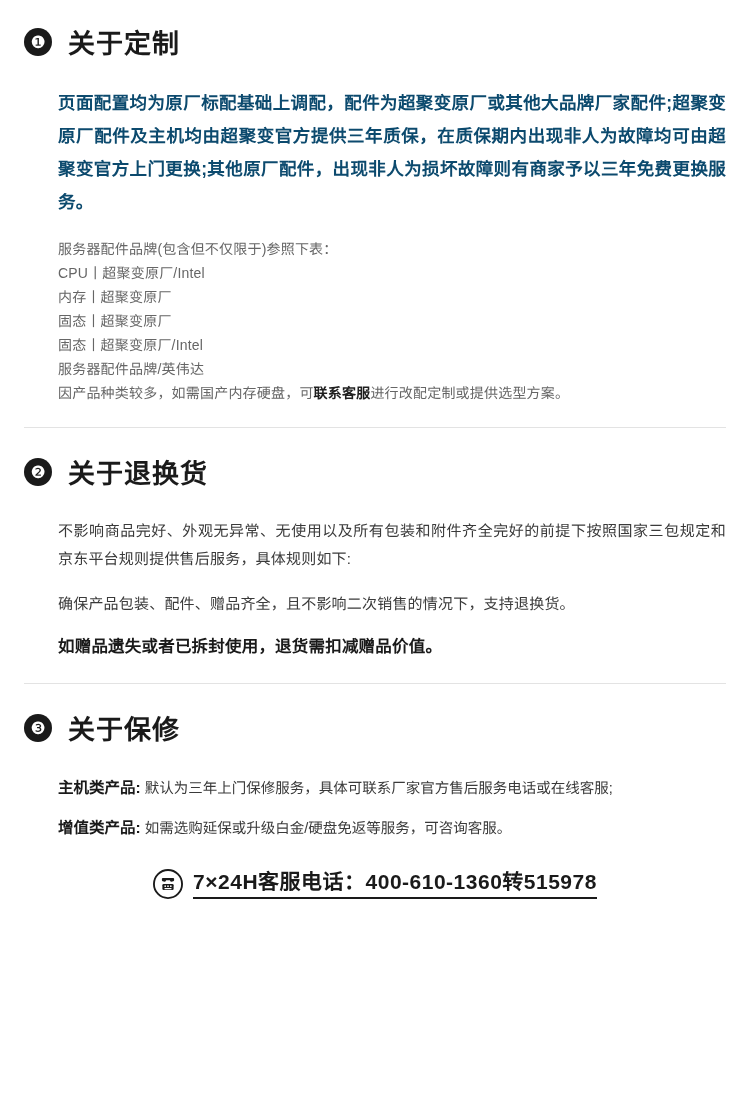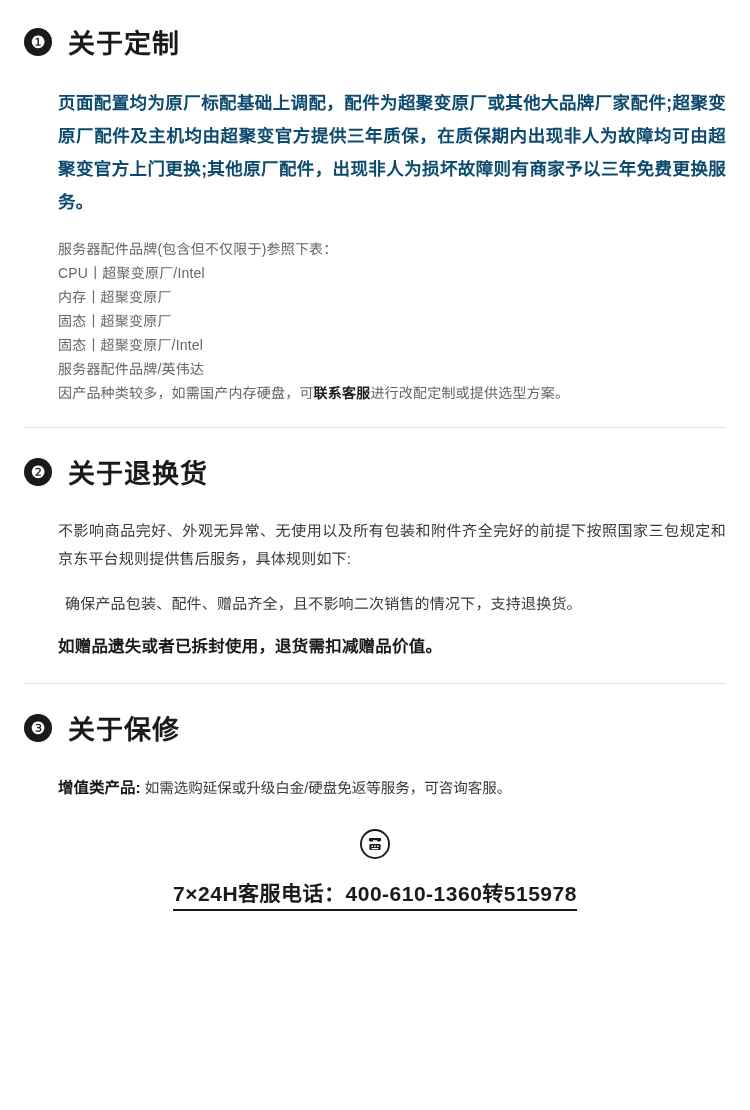--- a/index.html
+++ b/index.html
@@ -83,21 +83,21 @@
 
   
   .para {
     font-size: 15px;
     line-height: 28px;
     color: #3a3a3a;
     margin: 0 0 17px 0;
     text-align: justify;
     letter-spacing: 0.2px;
   }
-  .para.tight { margin-bottom: 14px; margin-left: 7px; }
+  .para.tight { margin-bottom: 14px; }
   .para .big { font-size: 16.5px; font-weight: bold; color: #1a1a1a; }
 
   
   .warranty-row {
     font-size: 14.5px;
     line-height: 29px;
     color: #3a3a3a;
     margin: 0 0 10px 0;
     text-align: justify;
   }
@@ -106,22 +106,21 @@
     color: #1a1a1a;
     font-size: 15.5px;
   }
 
   
   .hotline {
     margin: 26px 0 0 0;
     display: flex;
     align-items: center;
     justify-content: center;
-    gap: 22px;
-    flex-direction: column;
+    gap: 10px;
   }
   .phone-icon {
     width: 30px;
     height: 30px;
     flex: 0 0 auto;
     display: block;
   }
   .hotline-text {
     font-size: 21px;
     font-weight: bold;
@@ -173,20 +172,24 @@
 
   <div class="divider"></div>
 
   <div class="section-head">
     <div class="num-badge">❸</div>
     <div class="section-title">关于保修</div>
   </div>
 
   <div class="block">
     <p class="warranty-row">
+      <span class="label">主机类产品:</span>
+      <span>默认为三年上门保修服务，具体可联系厂家官方售后服务电话或在线客服;</span>
+    </p>
+    <p class="warranty-row">
       <span class="label">增值类产品:</span>
       <span>如需选购延保或升级白金/硬盘免返等服务，可咨询客服。</span>
     </p>
   </div>
 
   <div class="hotline">
     <svg class="phone-icon" viewBox="0 0 32 32" aria-hidden="true">
       <circle cx="16" cy="16" r="15" fill="none" stroke="#1a1a1a" stroke-width="2"></circle>
       <path d="M10.5 9.5h11c.6 0 1 .4 1 1v1.6c0 .5-.3.9-.8 1l-2.2.5c-.4.1-.8-.1-1-.5l-.5-1h-4l-.5 1c-.2.4-.6.6-1 .5l-2.2-.5c-.5-.1-.8-.5-.8-1V10.5c0-.6.4-1 1-1z" fill="#1a1a1a"></path>
       <rect x="10" y="16" width="12" height="6.5" rx="1.4" fill="#1a1a1a"></rect>

